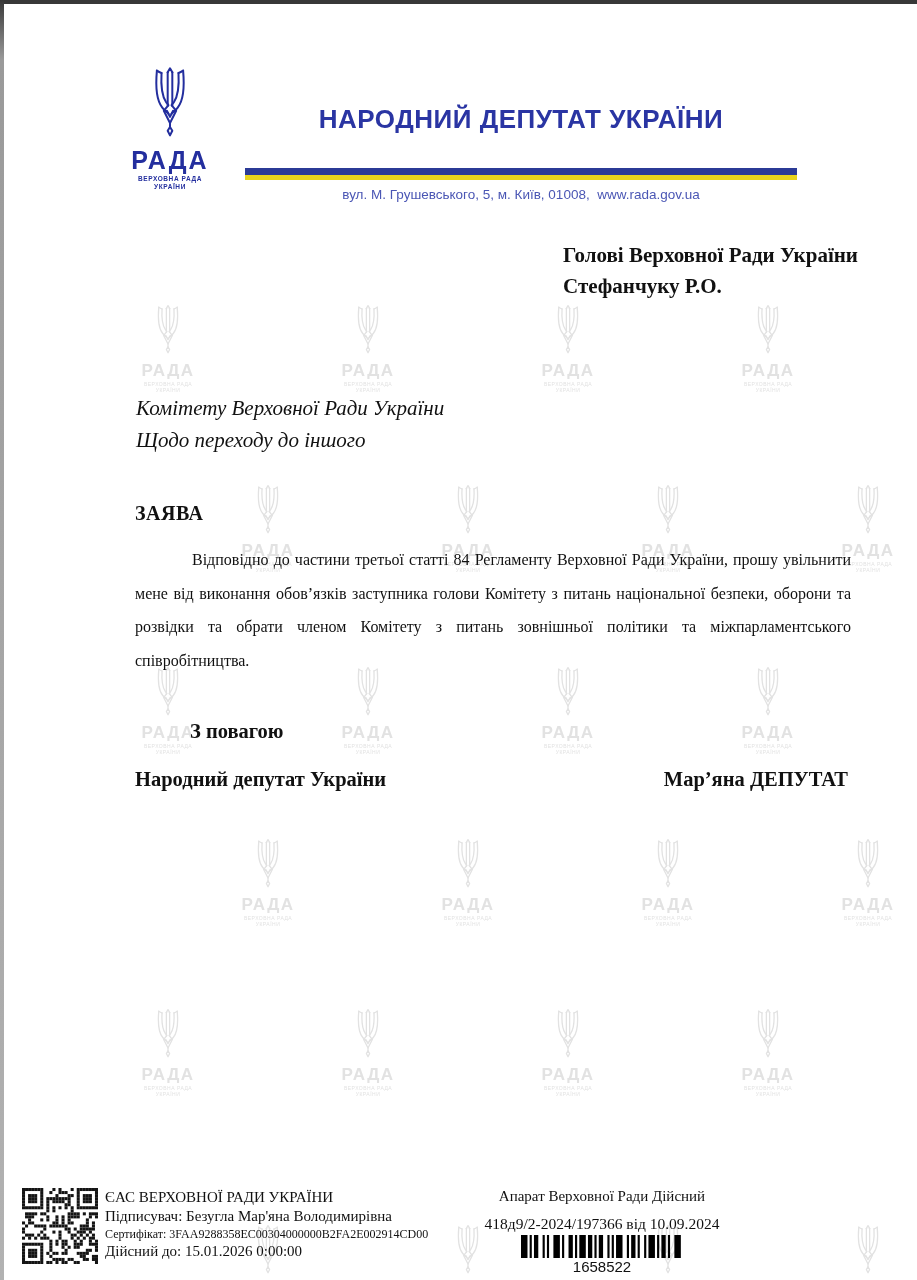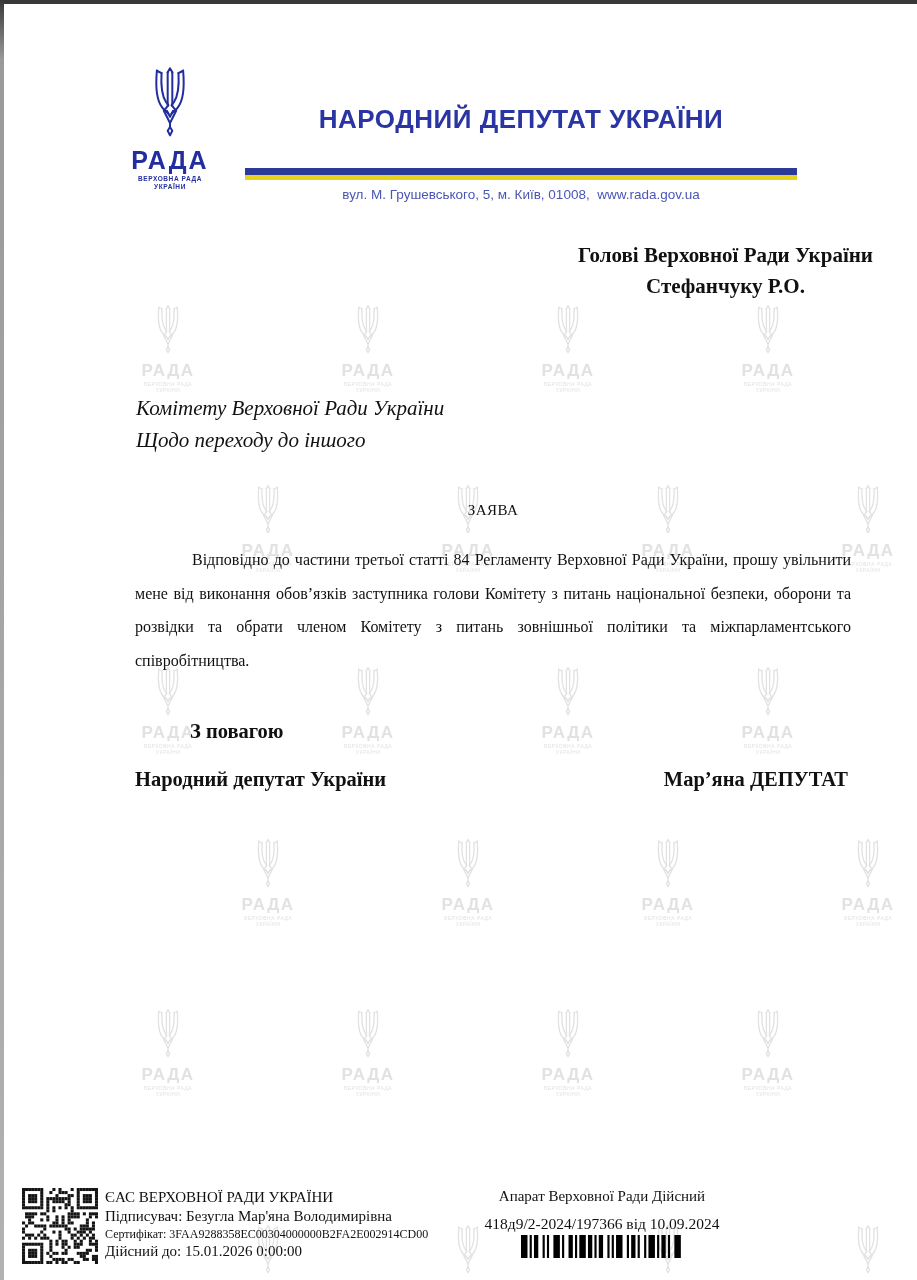--- a/index.html
+++ b/index.html
@@ -29,23 +29,23 @@
   }
   .divider{position:absolute;left:245px;top:168px;width:552px;}
   .divider .bar-blue{height:7px;background:#2b3a96;}
   .divider .bar-yellow{height:5px;background:#e8d31c;}
   .address{
     position:absolute;left:245px;top:187px;width:552px;text-align:center;
     font-family:"Liberation Sans", sans-serif;font-size:13.5px;color:#4a56b4;white-space:pre-wrap;
   }
 
   
-  .recipient{position:absolute;left:578px;top:240px;font-size:21px;font-weight:bold;line-height:31px;text-align:center;}
+  .recipient{position:absolute;left:563px;top:240px;font-size:21px;font-weight:bold;line-height:31px;}
   .subject{position:absolute;left:136px;top:392px;font-style:italic;font-size:21px;line-height:32px;}
-  .heading{position:absolute;left:135px;top:502px;width:716px;text-align:center;font-weight:normal;font-size:15px;letter-spacing:0.5px;}
+  .heading{position:absolute;left:135px;top:502px;width:716px;font-weight:bold;font-size:20px;letter-spacing:0.5px;}
   .body-par{
     position:absolute;left:135px;top:543px;width:716px;
     font-size:16px;line-height:33.5px;text-align:justify;text-indent:57px;
   }
   .closing{position:absolute;left:190px;top:720px;font-weight:bold;font-size:20.5px;}
   .sig-row{position:absolute;left:135px;top:768px;width:713px;display:flex;justify-content:space-between;font-weight:bold;font-size:20.5px;}
 
   
   .footer{position:absolute;left:0;top:1180px;width:904px;height:100px;z-index:2;}
   #qr{position:absolute;left:22px;top:8px;width:76px;height:76px;}
@@ -807,15 +807,16 @@
             <rect x="105.84" y="0" width="2.16" height="23"></rect>
             <rect x="110.16" y="0" width="4.32" height="23"></rect>
             <rect x="116.64" y="0" width="2.16" height="23"></rect>
             <rect x="123.12" y="0" width="2.16" height="23"></rect>
             <rect x="127.44" y="0" width="6.48" height="23"></rect>
             <rect x="136.08" y="0" width="2.16" height="23"></rect>
             <rect x="140.40" y="0" width="4.32" height="23"></rect>
             <rect x="146.88" y="0" width="2.16" height="23"></rect>
             <rect x="153.36" y="0" width="6.48" height="23"></rect>
           </svg></div>
+      <div class="reg-digits">1658522</div>
     </div>
   </div>
 </div>
 
 </body></html>

